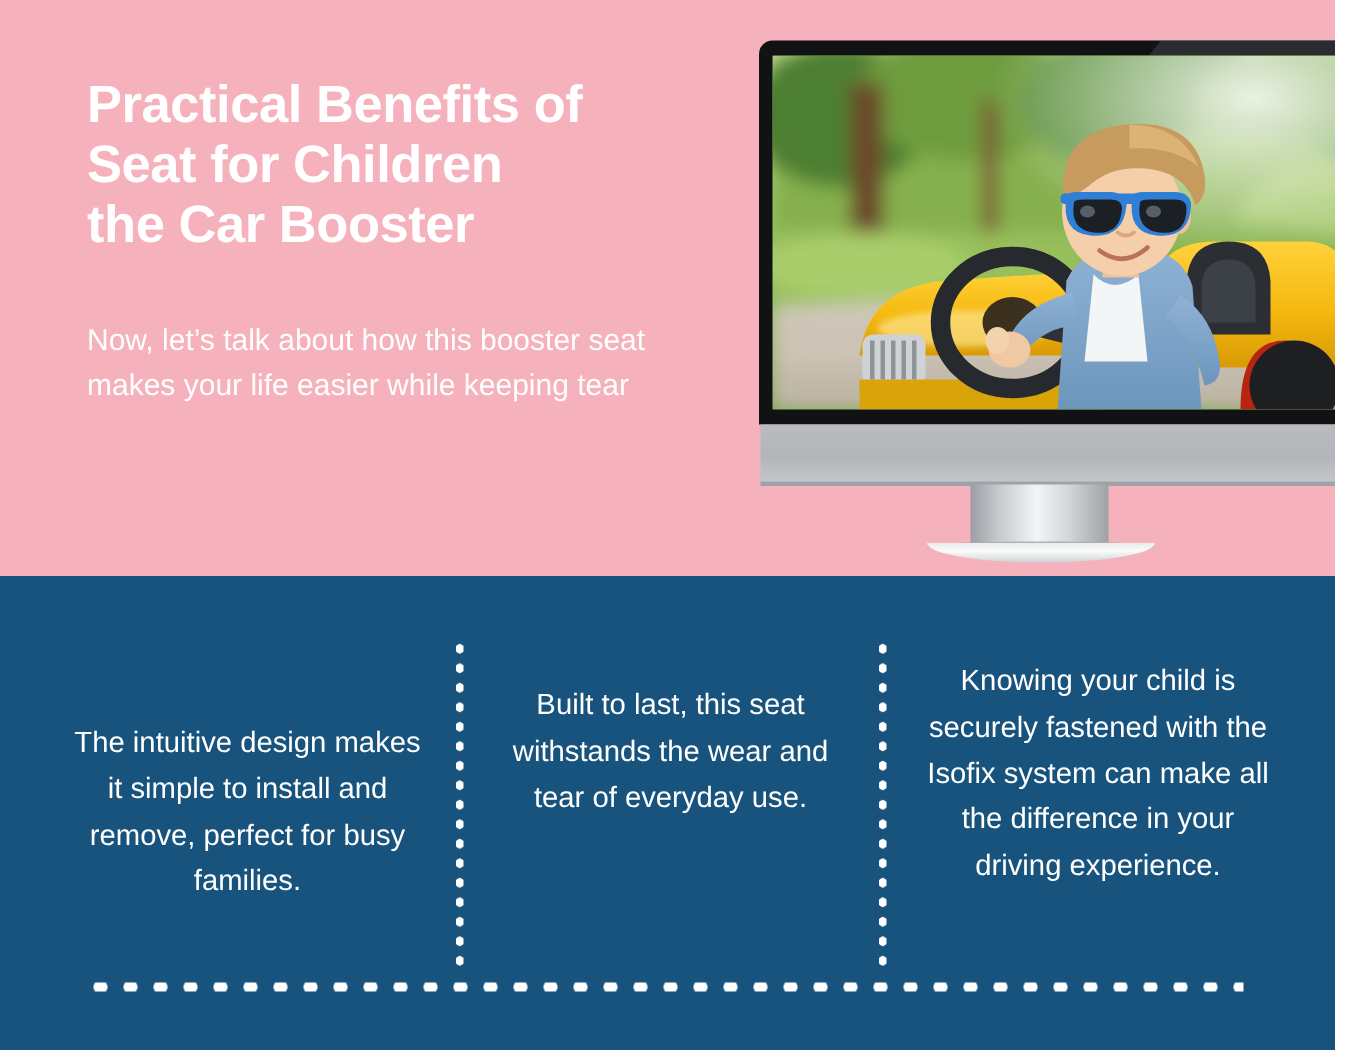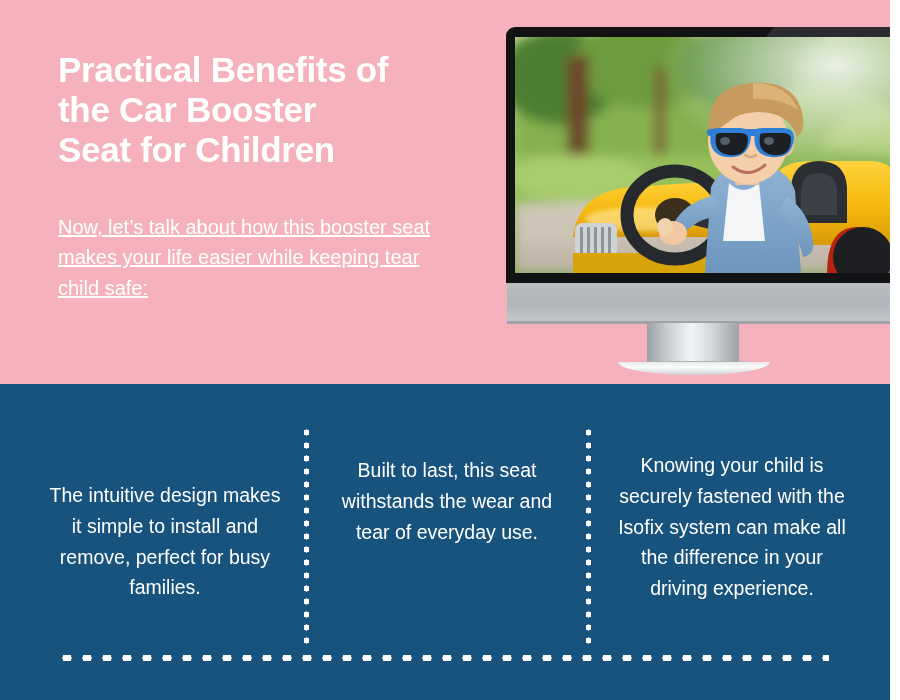--- a/index.html
+++ b/index.html
@@ -57,21 +57,20 @@
   
   .subtext {
     position: absolute;
     left: 58px;
     top: 212px;
     width: 420px;
     color: #FFFFFF;
     font-size: 20px;
     font-weight: 400;
     line-height: 1.52;
-    text-decoration: underline;
   }
   .subtext-line { display: block; }
 
   
   .monitor {
     position: absolute;
     left: 506px;
     top: 27px;
     width: 400px;
     height: 350px;
@@ -159,21 +158,21 @@
   .benefit-col {
     position: absolute;
     color: #FFFFFF;
     font-size: 19.5px;
     line-height: 1.58;
     text-align: center;
     font-weight: 400;
   }
   .col-1 { left: 48px;  top: 480px; width: 234px; }
   .col-2 { left: 330px; top: 455px; width: 234px; }
-  .col-3 { left: 612px; top: 450px; width: 240px; text-align: center; }
+  .col-3 { left: 612px; top: 439px; width: 240px; text-align: center; }
 
   
   .v-dots {
     position: absolute;
     top: 426px;
     width: 5px;
     height: 222px;
     background-image: radial-gradient(circle, #FFFFFF 42%, rgba(255,255,255,0) 46%);
     background-size: 5px 13px;
     background-repeat: repeat-y;
@@ -194,28 +193,27 @@
 </style>
 </head>
 <body>
 
 <div class="canvas">
 
   <div class="pink-panel"></div>
 
   <div class="headline">
     <span class="headline-line">Practical Benefits of</span>
+    <span class="headline-line">Seat for Children</span>
     <span class="headline-line">the Car Booster</span>
-    <span class="headline-line">Seat for Children</span>
   </div>
 
   <div class="subtext">
     <span class="subtext-line">Now, let’s talk about how this booster seat</span>
     <span class="subtext-line">makes your life easier while keeping tear</span>
-    <span class="subtext-line">child safe:</span>
   </div>
 
   <div class="monitor">
     <div class="monitor-bezel">
       <div class="monitor-bezel-facet"></div>
     </div>
 
     <div class="monitor-screen">
       <svg class="screen-art" viewBox="0 0 391 236" preserveAspectRatio="xMidYMid slice">
         <defs>

